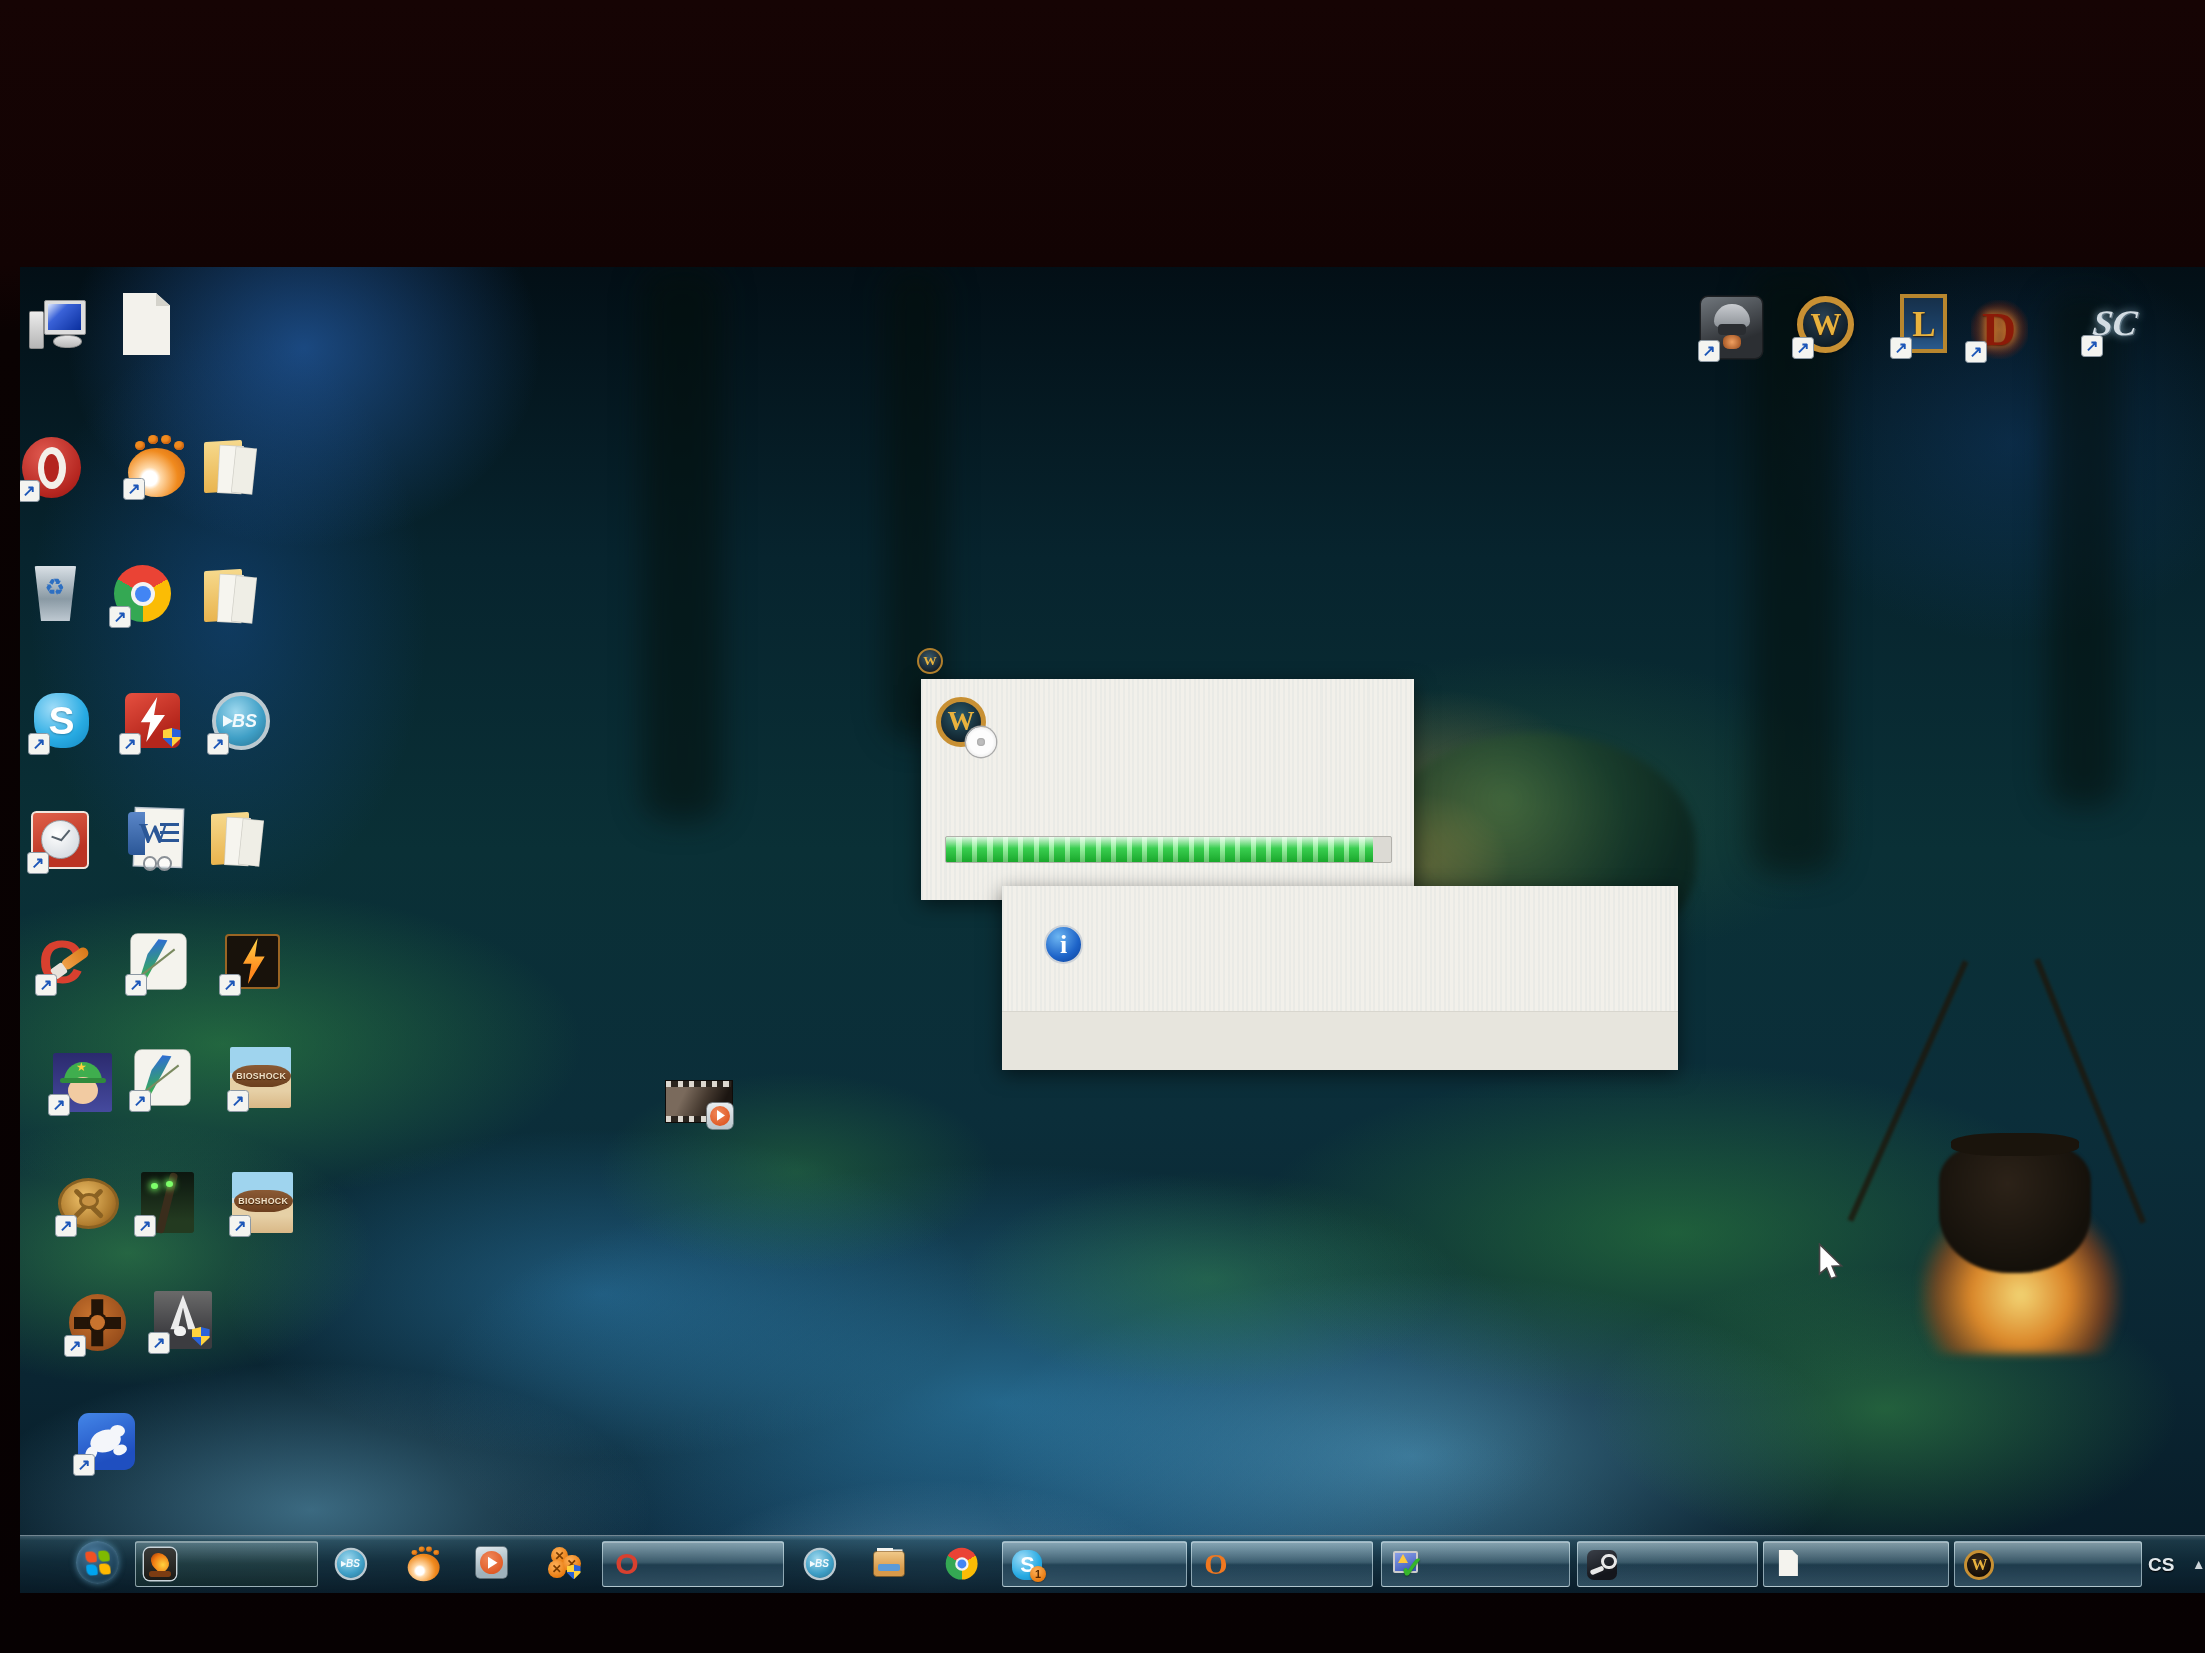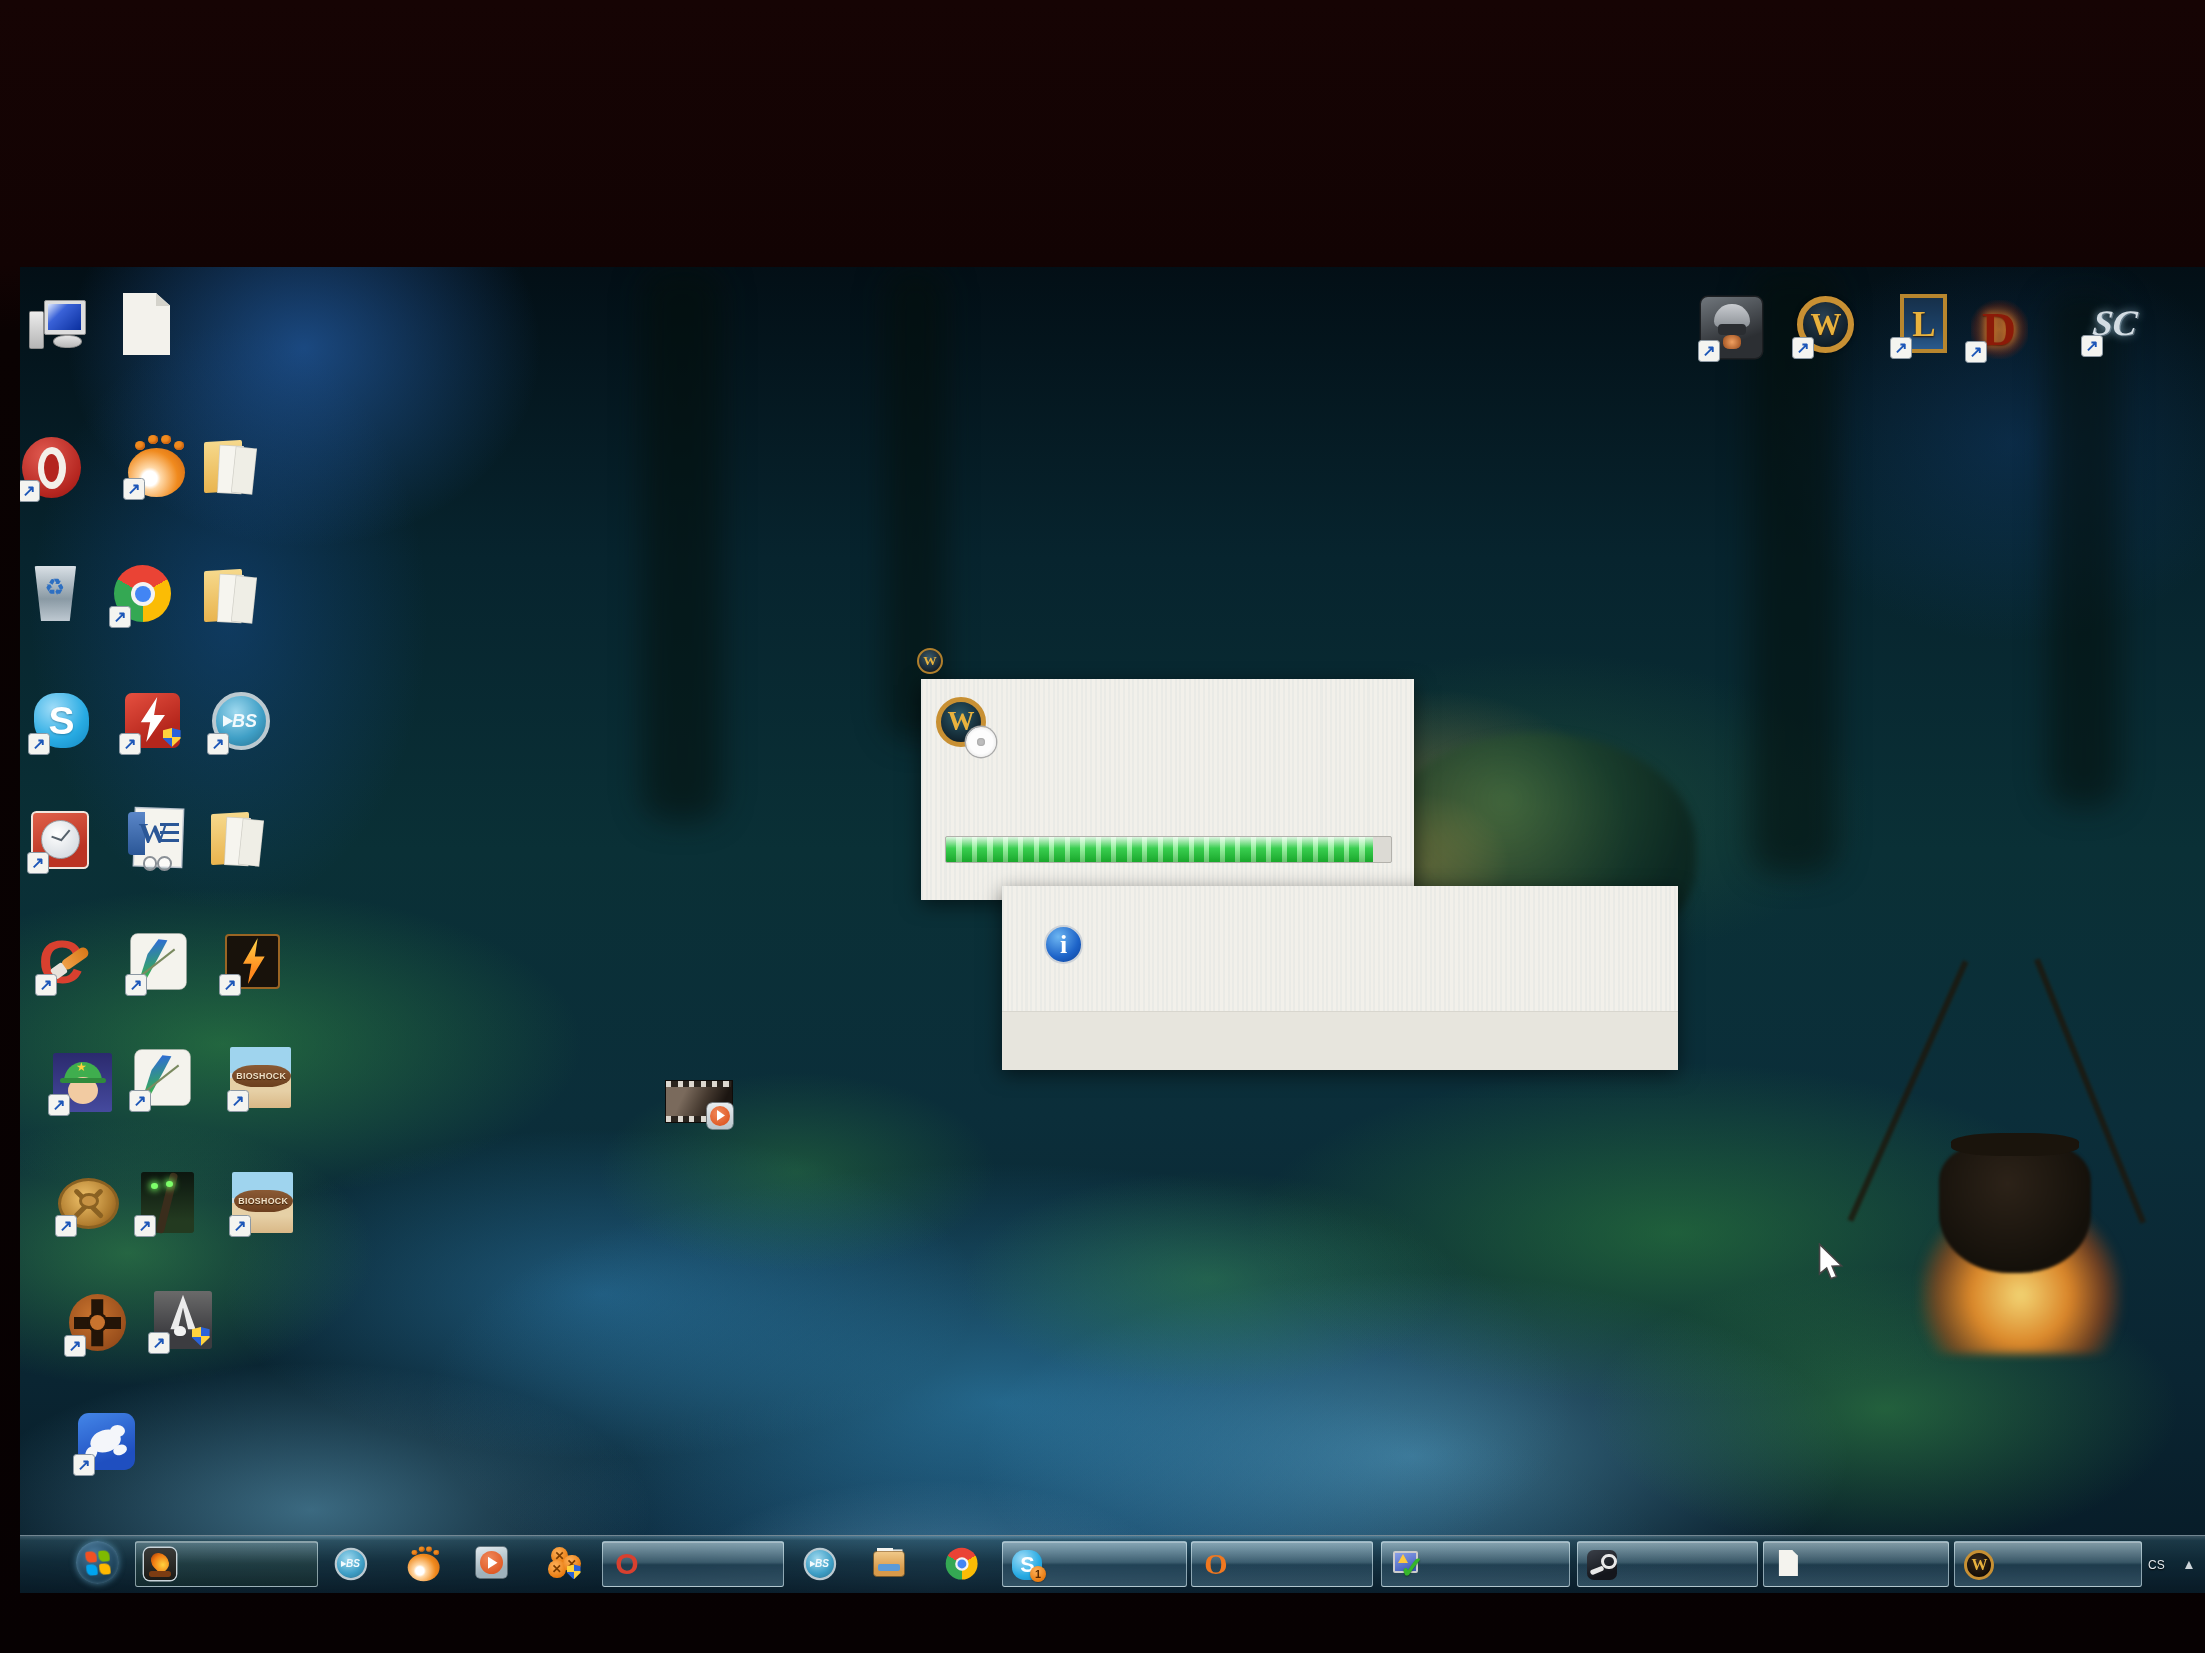--- a/index.html
+++ b/index.html
@@ -245,21 +245,21 @@
   .t-playbox .sq{position:absolute;left:0.7px;top:0.7px;width:31px;height:31px;border-radius:4px;background:linear-gradient(165deg,#e2eaee,#9fb2bc 70%);box-shadow:0 0 0 0.7px #7a858c;}
   .t-playbox .pc{position:absolute;left:4.7px;top:4.7px;width:23px;height:23px;border-radius:50%;background:radial-gradient(circle at 40% 32%,#f0885a,#e05c28 72%);}
   .t-playbox .pt{position:absolute;left:13px;top:10px;width:9.5px;height:12px;background:#fff;clip-path:polygon(0 0,100% 50%,0 100%);}
   .t-gears .c{position:absolute;width:17.6px;height:17.6px;border-radius:50%;background:radial-gradient(circle at 40% 32%,#ffb25a,#e87b10 72%);
     color:#7a3c00;font-weight:bold;font-size:12px;display:flex;align-items:center;justify-content:center;}
   .t-gears .shield{left:19px;top:17.6px;width:13.5px;height:15px;}
   .t-filemgr .box{position:absolute;left:1.4px;top:5.4px;width:30px;height:24px;border-radius:2.7px;background:linear-gradient(180deg,#f0c888,#d89a4a 70%);box-shadow:0 0 0 0.7px #9a6a28;}
   .t-filemgr .papers{position:absolute;left:4px;top:1.4px;width:16px;height:8px;background:#f4f3ee;box-shadow:9.5px 1.4px 0 #e6e4dc;}
   .t-filemgr .band{position:absolute;left:5.4px;top:17.6px;width:21.6px;height:6.8px;border-radius:2px;background:#5a9ad8;}
   .tray{position:absolute;top:0;height:57px;display:flex;align-items:center;gap:17.6px;color:#e2e8ec;}
-  .tray .lang{font-size:12px;font-weight:normal;text-shadow:0 0.7px 1.4px #000;}
+  .tray .lang{font-size:19px;font-weight:bold;text-shadow:0 0.7px 1.4px #000;}
   .tray .arr{font-size:13.5px;opacity:.9;}
   .cursor{position:absolute;z-index:60;}
 </style>
 </head>
 <body>
 
 <div class="photo">
   <div class="screen">
     <div class="wallpaper"></div>
     <div class="trunk" style="left:622px;top:0;width:81px;height:554px;"></div>

